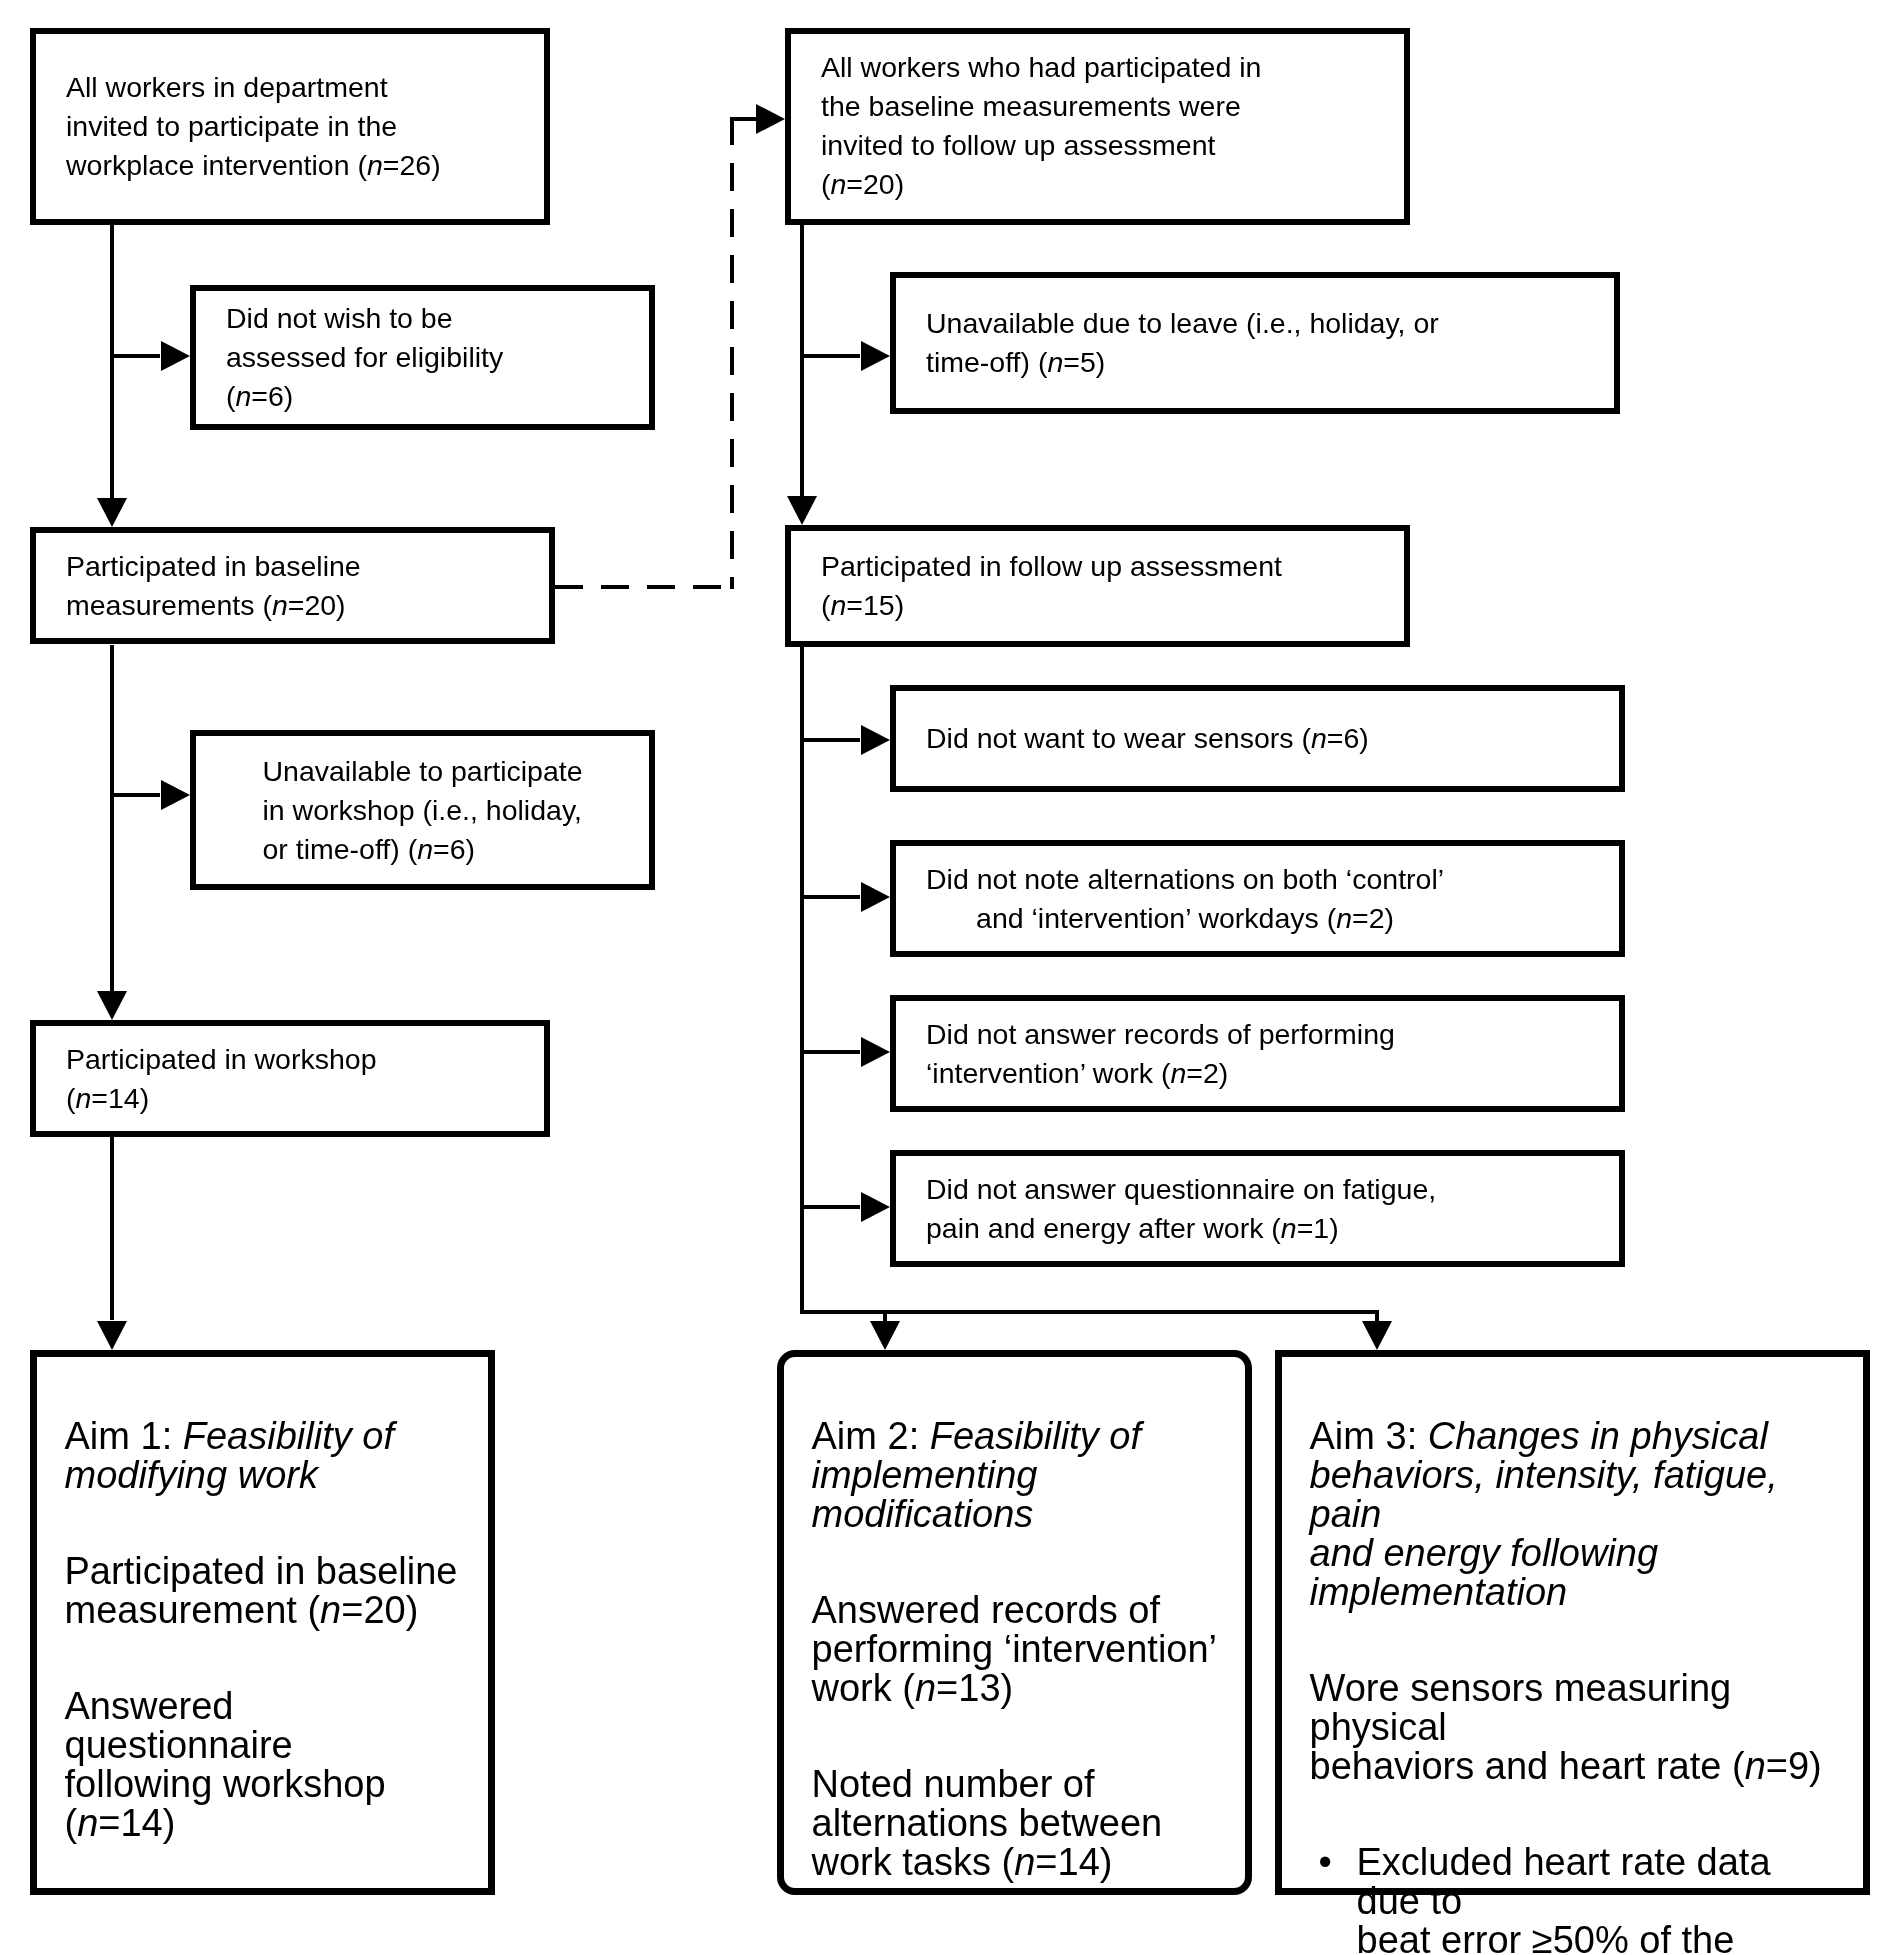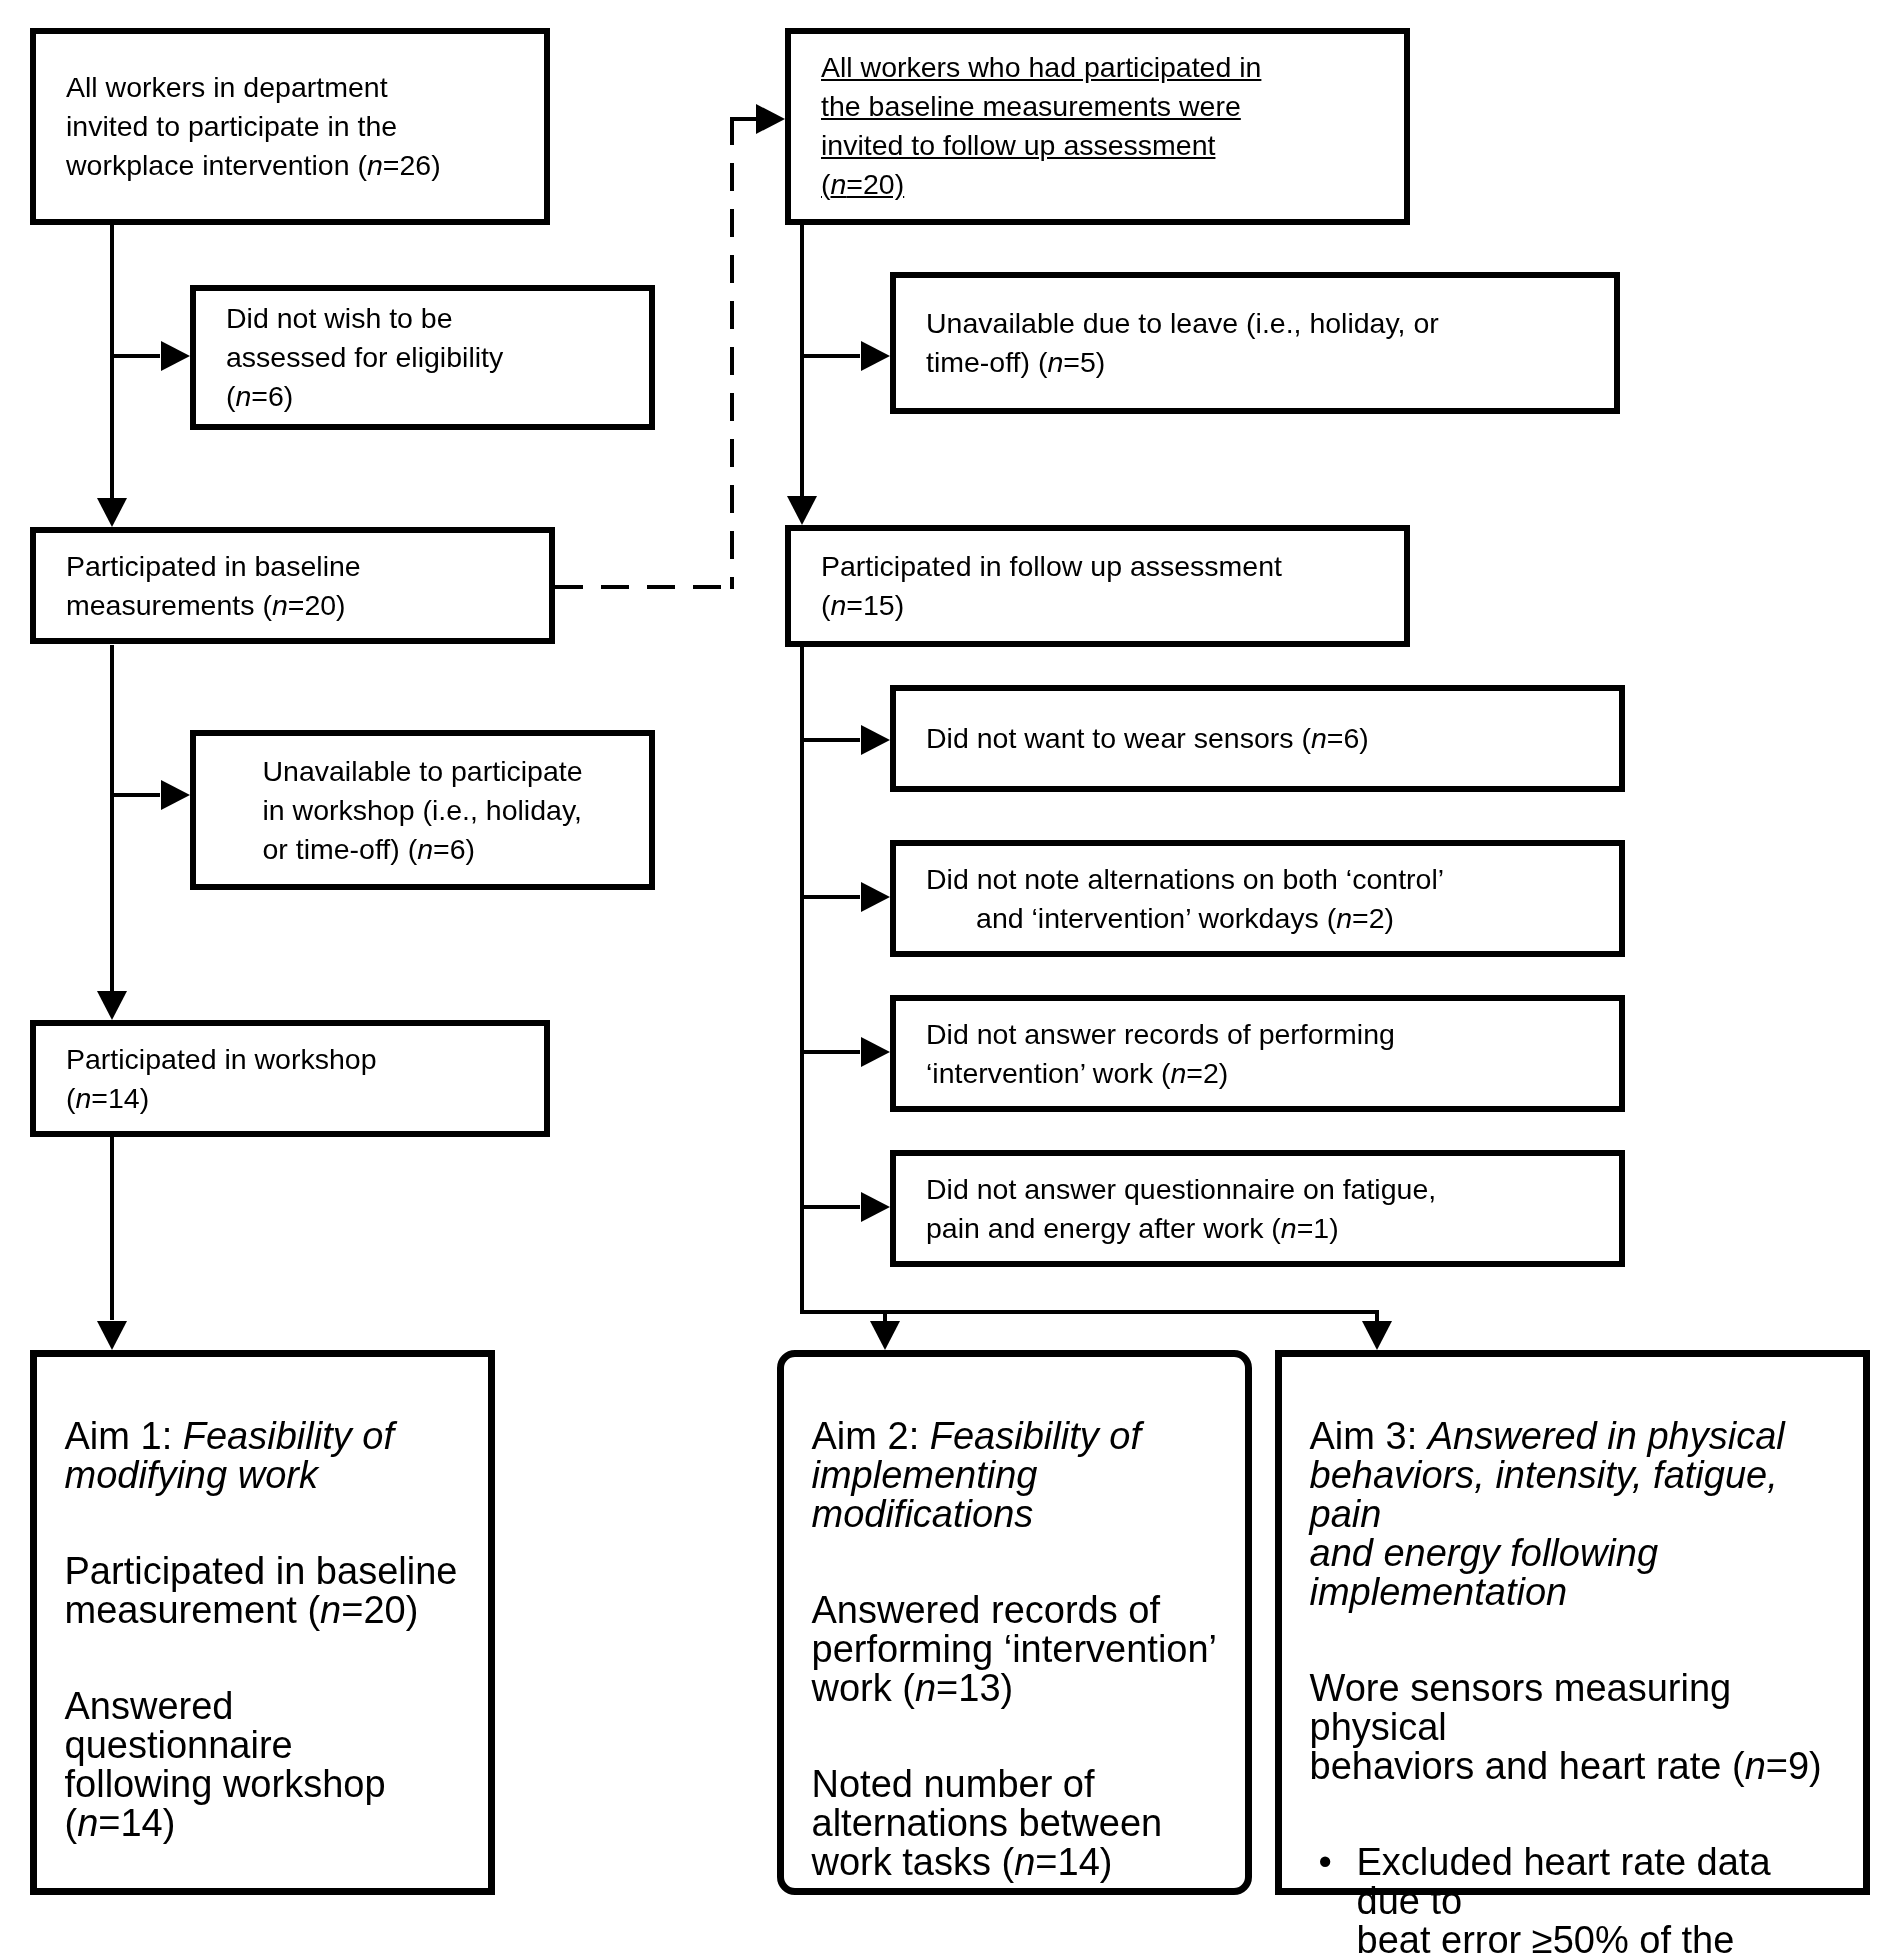--- a/index.html
+++ b/index.html
@@ -74,21 +74,21 @@
     <span>Unavailable to participate
 in workshop (i.e., holiday,
 or time-off) (<i>n</i>=6)</span>
   </div>
 
   <div class="box" style="left:30px;top:1020px;width:520px;height:117px;">
     <span>Participated in workshop
 (<i>n</i>=14)</span>
   </div>
 
-  <div class="box" style="left:785px;top:27.5px;width:625px;height:197px;text-decoration:underline;">
+  <div class="box" style="left:785px;top:27.5px;width:625px;height:197px;">
     <span>All workers who had participated in
 the baseline measurements were
 invited to follow up assessment
 (<i>n</i>=20)</span>
   </div>
 
   <div class="box" style="left:890px;top:272px;width:730px;height:142px;">
     <span>Unavailable due to leave (i.e., holiday, or
 time-off) (<i>n</i>=5)</span>
   </div>
@@ -132,21 +132,21 @@
 modifications</i></p>
     <p>Answered records of
 performing ‘intervention’
 work (<i>n</i>=13)</p>
     <p>Noted number of
 alternations between
 work tasks (<i>n</i>=14)</p>
   </div>
 
   <div class="aim-box" style="left:1275px;top:1350px;width:595px;height:545px;">
-    <p>Aim 3: <i>Answered in physical
+    <p>Aim 3: <i>Changes in physical
 behaviors, intensity, fatigue, pain
 and energy following
 implementation</i></p>
     <p>Wore sensors measuring physical
 behaviors and heart rate (<i>n</i>=9)</p>
     <div class="bullet-row">
       <span class="bullet-glyph">•</span>
       <span>Excluded heart rate data due to
 beat error ≥50% of the
 measuring period (<i>n</i>=1)</span>

